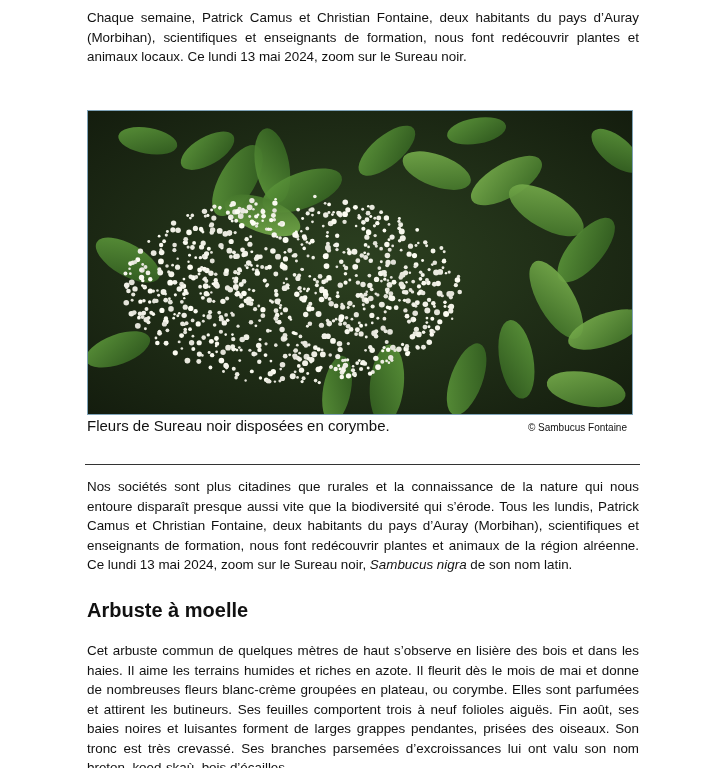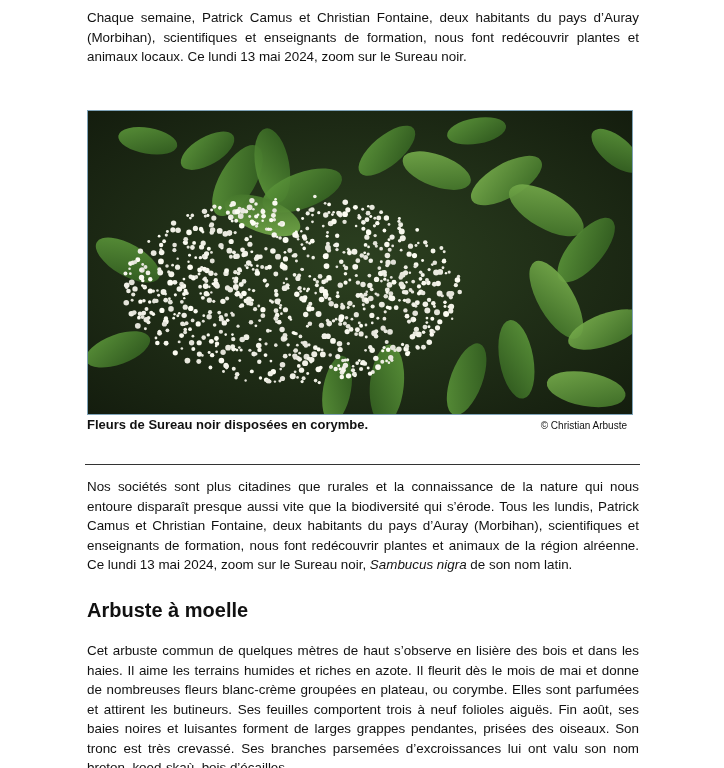--- a/index.html
+++ b/index.html
@@ -16,21 +16,21 @@
     #photo {
       position: absolute; left: 87px; top: 110px; width: 546px; height: 305px;
       border: 1px solid #7fa3b8; box-sizing: border-box; overflow: hidden;
       background: #1c2a14;
     }
     #photo svg { display: block; width: 100%; height: 100%; }
     #caption {
       position: absolute; left: 87px; top: 417px; width: 546px;
       display: flex; justify-content: space-between; align-items: baseline;
     }
-    #caption .cap { font-size: 13px; font-weight: bold; }
+    #caption .cap { font-size: 15px; }
     #caption .credit { font-size: 10px; padding-right: 6px; }
     #rule {
       position: absolute; left: 85px; top: 464px; width: 555px; height: 0;
       border-top: 1.5px solid #333;
     }
     #lead { top: 477px; }
     #lead i { font-style: italic; }
     #heading {
       position: absolute; left: 87px; top: 599px; margin: 0;
       font-size: 20px; font-weight: bold; color: #111; text-align: center;
@@ -983,21 +983,21 @@
         <circle cx="51.1" cy="208.1" r="1.9" fill="rgb(254,254,244)"></circle>
         <circle cx="186.1" cy="105.1" r="2.5" fill="rgb(241,241,231)"></circle>
         <circle cx="175.6" cy="200.0" r="2.6" fill="rgb(254,254,244)"></circle>
         <circle cx="58.5" cy="210.1" r="2.8" fill="rgb(232,232,222)"></circle>
       </g>
   </svg>
 </div>
 
 <div id="caption">
   <span class="cap">Fleurs de Sureau noir disposées en corymbe.</span>
-  <span class="credit">© Christian Arbuste</span>
+  <span class="credit">© Sambucus Fontaine</span>
 </div>
 
 <div id="rule"></div>
 
 <p id="lead" class="para"><span>Nos sociétés sont plus citadines que rurales et la connaissance de la nature qui nous entoure disparaît presque aussi vite que la biodiversité qui s’érode. Tous les lundis, Patrick Camus et Christian Fontaine, deux habitants du pays d’Auray (Morbihan), scientifiques et enseignants de formation, nous font redécouvrir plantes et animaux de la région alréenne. Ce lundi 13 mai 2024, zoom sur le Sureau noir, </span><i>Sambucus nigra</i><span> de son nom latin.</span></p>
 
 <h2 id="heading">Arbuste à moelle</h2>
 
 <p id="body1" class="para">Cet arbuste commun de quelques mètres de haut s’observe en lisière des bois et dans les haies. Il aime les terrains humides et riches en azote. Il fleurit dès le mois de mai et donne de nombreuses fleurs blanc-crème groupées en plateau, ou corymbe. Elles sont parfumées et attirent les butineurs. Ses feuilles comportent trois à neuf folioles aiguës. Fin août, ses baies noires et luisantes forment de larges grappes pendantes, prisées des oiseaux. Son tronc est très crevassé. Ses branches parsemées d’excroissances lui ont valu son nom breton, koed-skaù, bois d’écailles.</p>
 

